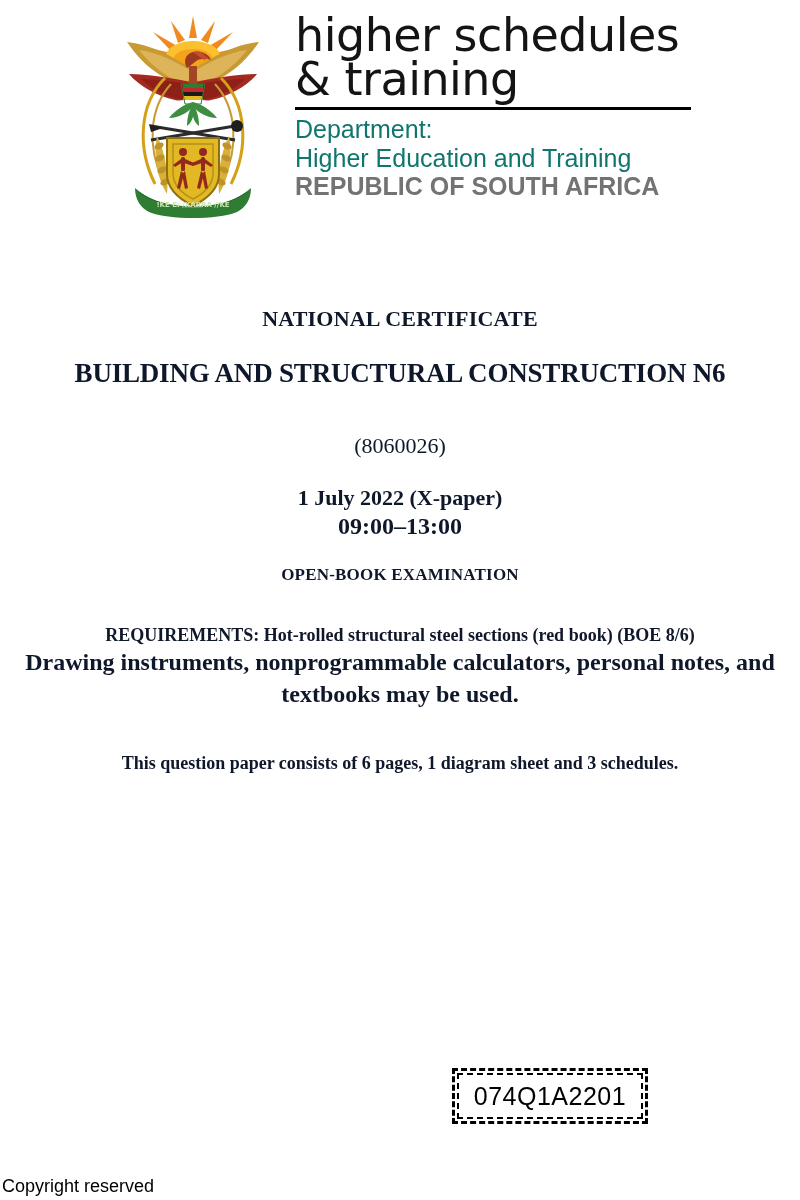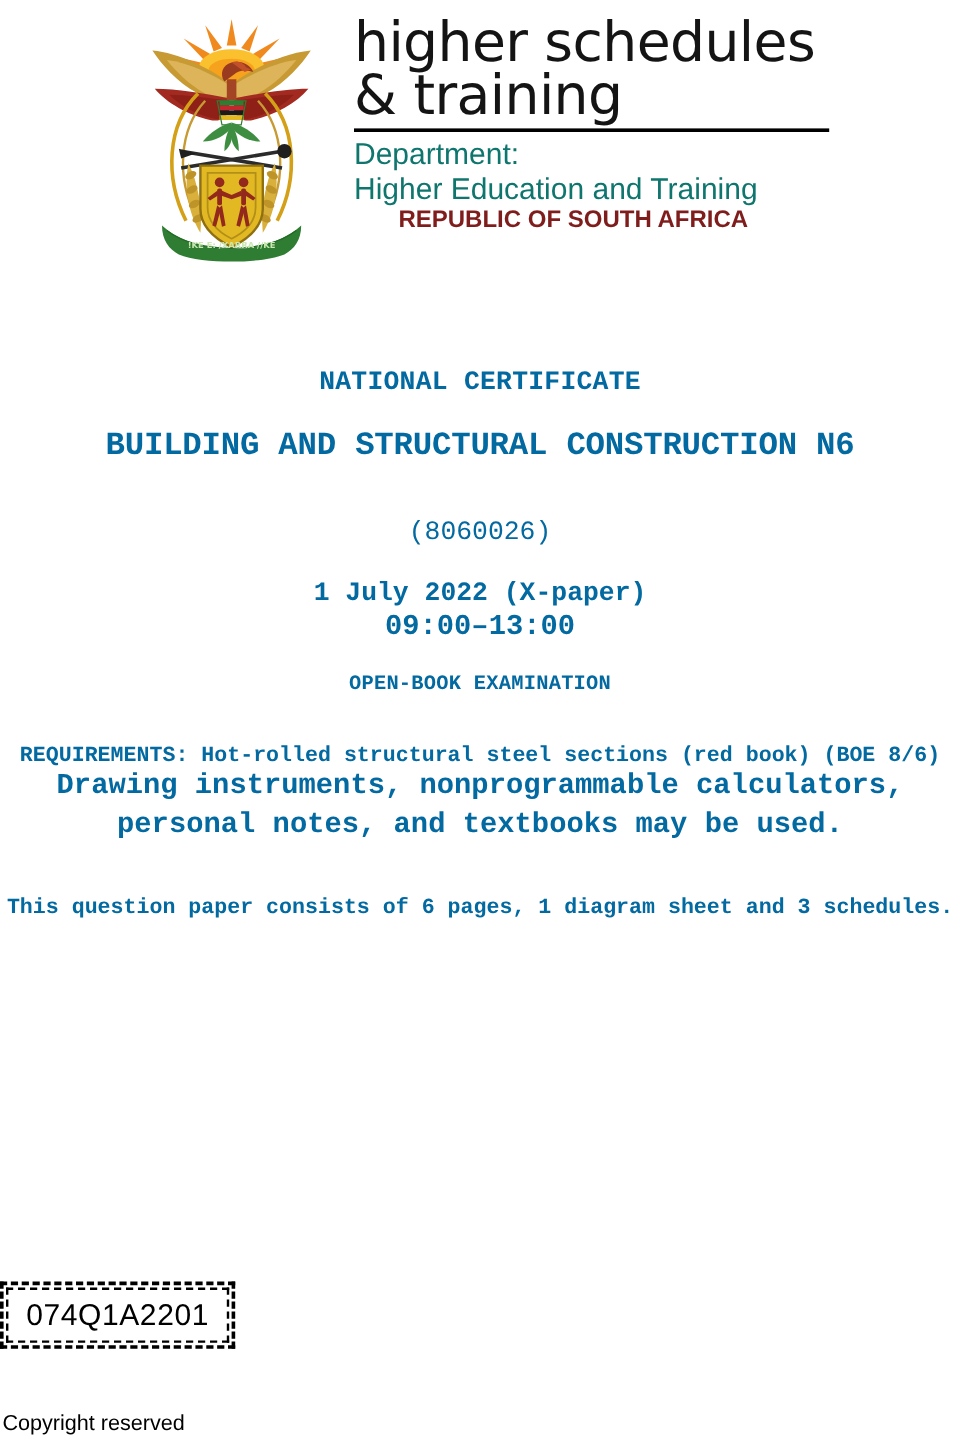--- a/index.html
+++ b/index.html
@@ -59,39 +59,38 @@
     font-family: "Liberation Sans", sans-serif;
     font-weight: 400;
     font-size: 25px;
     line-height: 1.14;
     color: #0f766e;
     white-space: nowrap;
   }
   .brand-country {
     font-family: "Liberation Sans", sans-serif;
     font-weight: 700;
-    font-size: 20px;
+    font-size: 25px;
     line-height: 1.14;
-    color: #7f1d1d;
+    color: #737373;
     white-space: nowrap;
-    margin-left: 37px;
   }
 
   
   .sheet {
     position: absolute;
     top: 230px;
     left: 0;
     width: 800px;
     text-align: center;
   }
   .line {
-    font-family: Liberation Mono, monospace;
+    font-family: Liberation Serif, serif;
     font-weight: 700;
-    color: #0369a1;
+    color: #0f172a;
     transform-origin: center center;
   }
   .cert {
     font-size: 22px;
     margin-top: 76px;
     letter-spacing: 0.2px;
   }
   .subject {
     font-size: 27px;
     margin-top: 26px;
@@ -130,21 +129,21 @@
     margin-top: 42px;
   }
 
   
   .codebox-wrap {
     position: absolute;
     top: 1068px;
     left: 0;
     width: 648px;
     display: flex;
-    justify-content: flex-start;
+    justify-content: flex-end;
   }
   .codebox-outer {
     position: relative;
     width: 196px;
     height: 56px;
   }
   .codebox-outer .frame {
     position: absolute;
     border-style: dashed;
     border-color: #000;

